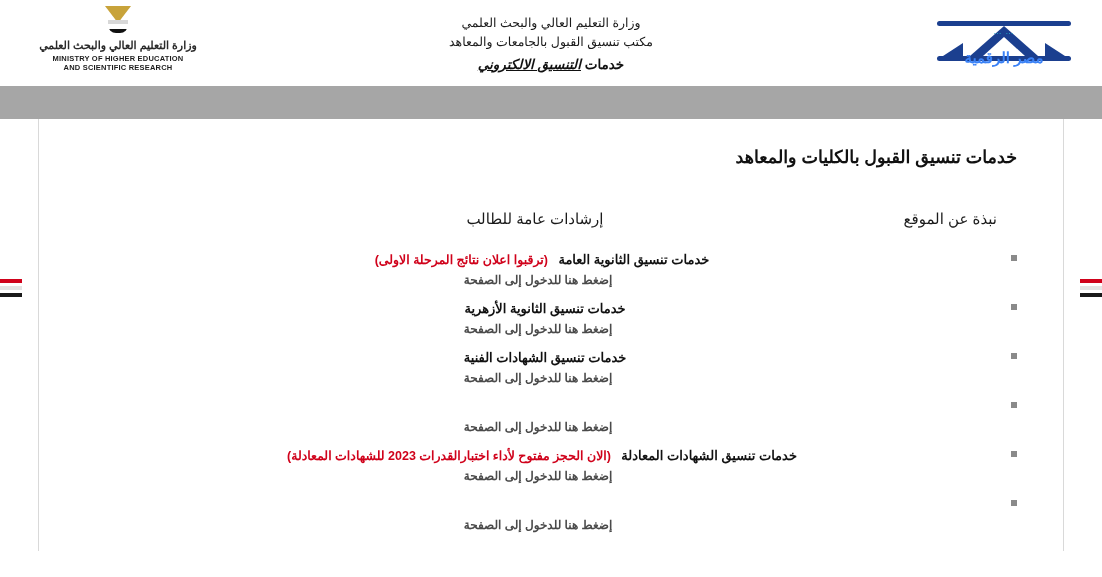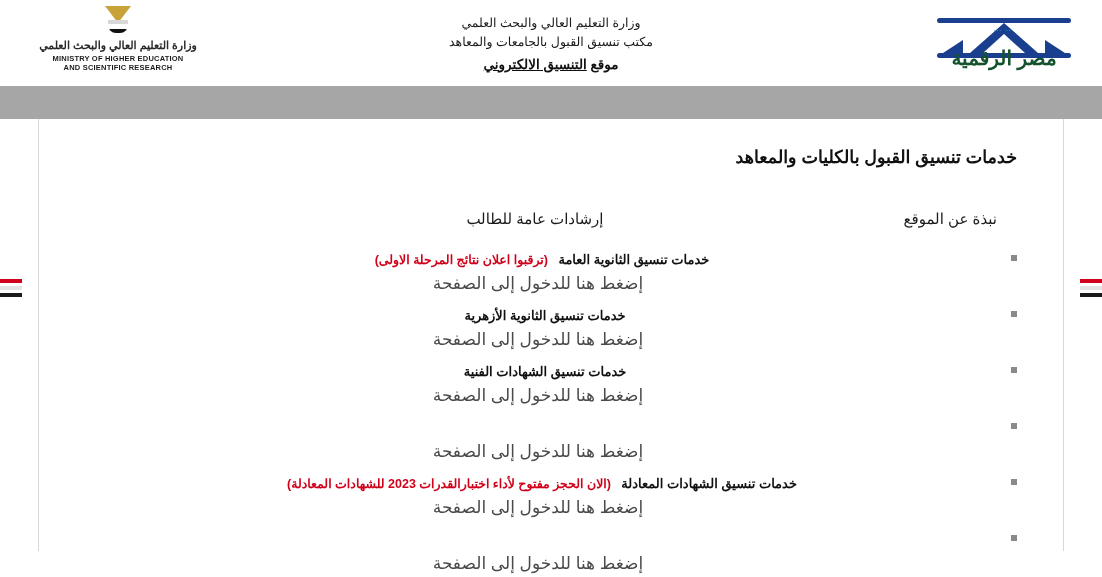--- a/index.html
+++ b/index.html
@@ -80,21 +80,21 @@
     color: #1a1a1a;
     line-height: 1.5;
     letter-spacing: .4px;
   }
   .header-center .l3 {
     font-size: 13.5px;
     color: #111111;
     font-weight: bold;
     margin-top: 4px;
   }
-  .header-center .l3 u { text-decoration: underline; }
+  .header-center .l3 u { text-decoration: underline; font-style: italic; }
 
   .logo-right {
     position: absolute;
     right: 28px;
     top: 6px;
     width: 140px;
     height: 74px;
     display: flex;
     flex-direction: column;
     align-items: center;
@@ -149,23 +149,23 @@
   .dm-side-r { right: 6px; clip-path: polygon(0 0, 100% 100%, 0 100%); }
   .dm-dots {
     position: absolute;
     left: 50%; top: 10px;
     transform: translateX(-50%);
     font-size: 8px;
     color: #22a6c3;
     letter-spacing: 1px;
   }
   .dm-text {
-    font-size: 20px;
-    font-weight: bold;
-    color: #14532d;
+    font-size: 15px;
+    font-weight: bold;
+    color: #3b82f6;
     direction: rtl;
     margin-top: -14px;
     position: relative;
     z-index: 3;
   }
 
   
   .gray-band {
     height: 33px;
     background: #a6a6a6;
@@ -262,25 +262,26 @@
   }
   .service-note {
     font-size: 12.5px;
     font-weight: bold;
     color: #d0021b;
     display: inline;
     margin-right: 6px;
   }
   .service-link {
     display: block;
-    font-size: 17px;
+    font-size: 12px;
     color: #4a4a4a;
     margin-top: 5px;
     margin-right: 8px;
     cursor: pointer;
+    font-weight: bold;
   }
 </style>
 </head>
 <body>
 
 <div class="header">
 
   <div class="logo-left">
     <div class="emblem">
       <div class="emblem-bird"></div>
@@ -290,21 +291,21 @@
     <div class="logo-left-en">
       <div>MINISTRY OF HIGHER EDUCATION</div>
       <div>AND SCIENTIFIC RESEARCH</div>
     </div>
   </div>
 
   <div class="header-center">
     <div class="l1">وزارة التعليم العالي والبحث العلمي</div>
     <div class="l2">مكتب تنسيق القبول بالجامعات والمعاهد</div>
     <div class="l3">
-      <span>موقع </span><u>التنسيق الالكتروني</u>
+      <span>خدمات </span><u>التنسيق الالكتروني</u>
     </div>
   </div>
 
   <div class="logo-right">
     <div class="dm-mark">
       <div class="dm-bar-top"></div>
       <div class="dm-peak"></div>
       <div class="dm-peak-inner"></div>
       <div class="dm-side-l"></div>
       <div class="dm-side-r"></div>

